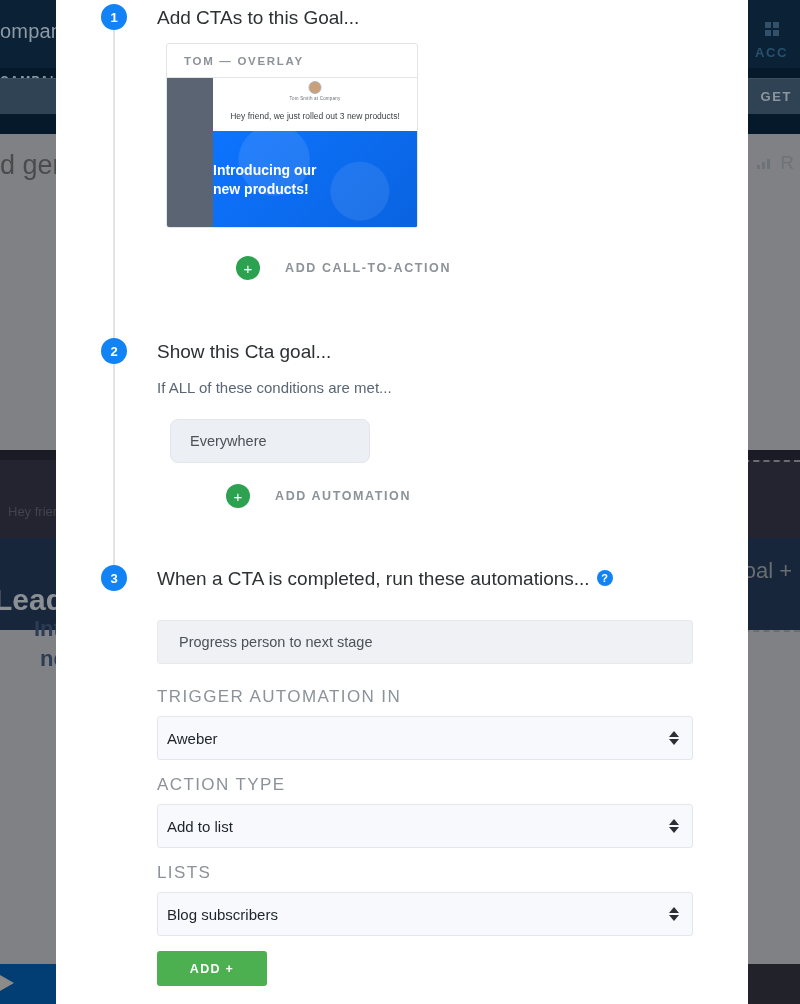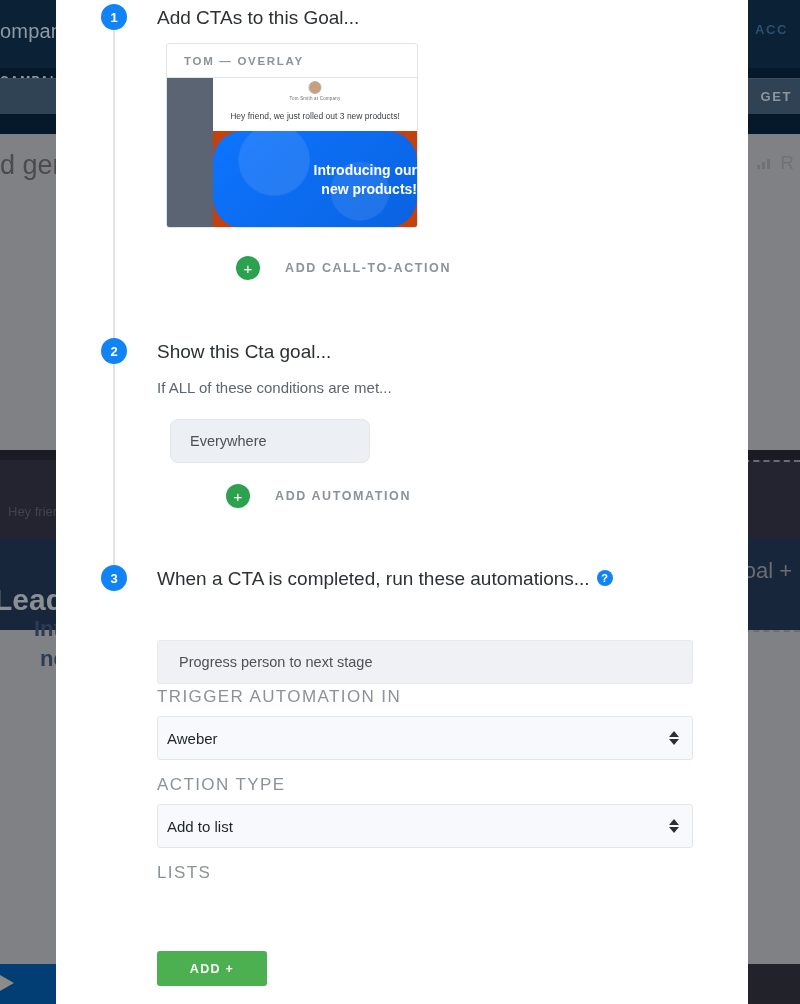--- a/index.html
+++ b/index.html
@@ -20,21 +20,21 @@
     position: absolute; left: 0; top: 0; width: 800px; height: 68px;
     background: #0b2135;
   }
   .bg-topnav-brand {
     position: absolute; left: 0; top: 20px;
     font-size: 20px; color: #8e9aa5; letter-spacing: .2px;
     white-space: nowrap;
   }
   .bg-topnav-right {
     position: absolute; right: 12px; top: 22px;
-    display: flex; align-items: flex-end; gap: 22px;
+    display: flex; align-items: center; gap: 9px; flex-direction: column;
   }
   .grid-icon { display: grid; grid-template-columns: 6px 6px; grid-template-rows: 6px 6px; gap: 2px; }
   .grid-icon i { display: block; background: #33506b; }
   .bg-topnav-right-label { font-size: 13px; color: #28506f; letter-spacing: 1.6px; font-weight: bold; }
 
   .bg-subnav {
     position: absolute; left: 0; top: 68px; width: 800px; height: 28px;
     background: #05192b;
   }
   .bg-subnav-label {
@@ -204,21 +204,21 @@
     font-size: 8.5px; color: #3a3f44; white-space: nowrap;
   }
   .cta-main-bottom {
     position: absolute; left: 0; right: 0; top: 53px; bottom: 0;
     background: #0a6ff5;
     background-image:
       radial-gradient(circle at 30% 30%, rgba(255,255,255,.10) 0 22%, transparent 23%),
       radial-gradient(circle at 72% 62%, rgba(255,255,255,.09) 0 18%, transparent 19%),
       linear-gradient(135deg, #0d74ff 0%, #0a63e0 100%);
     display: flex; flex-direction: column;
-    align-items: flex-end; justify-content: center; border-radius: 30px;
+    align-items: flex-start; justify-content: center;
   }
   .cta-headline {
     color: #fff; font-weight: bold; font-size: 14px; line-height: 19px;
     text-align: center;
   }
 
   .add-row {
     position: absolute; display: flex; align-items: center;
   }
   .add-row.r-cta  { left: 180px; top: 256px; }
@@ -243,21 +243,21 @@
   .condition-chip {
     position: absolute; left: 114px; top: 419px;
     width: 200px; height: 44px;
     background: #eceff3; border: 1px solid #e2e5ea; border-radius: 8px;
     display: flex; align-items: center; padding-left: 19px;
     font-size: 14.5px; color: #4b5259;
   }
 
   
   .automation-chip {
-    position: absolute; left: 101px; top: 640px;
+    position: absolute; left: 101px; top: 620px;
     width: 536px; height: 44px;
     background: #eff1f5; border: 1px solid #e6e9ee; border-radius: 3px;
     display: flex; align-items: center; padding-left: 21px;
     font-size: 14.5px; color: #4b5259;
   }
 
   .field { position: absolute; left: 101px; width: 536px; }
   .field.f1 { top: 687px; }
   .field.f2 { top: 775px; }
   .field.f3 { top: 863px; }
@@ -423,18 +423,25 @@
         <span>Add to list</span>
         <span class="select-arrows">
             <i class="up"></i>
             <i class="dn"></i>
           </span>
       </div>
     </div>
 
     <div class="field f3">
       <div class="field-label">LISTS</div>
+      <div class="select-box">
+        <span>Blog subscribers</span>
+        <span class="select-arrows">
+            <i class="up"></i>
+            <i class="dn"></i>
+          </span>
+      </div>
     </div>
 
     <button class="add-submit">ADD +</button>
 
   </div>
 </div>
 
 </body></html>

